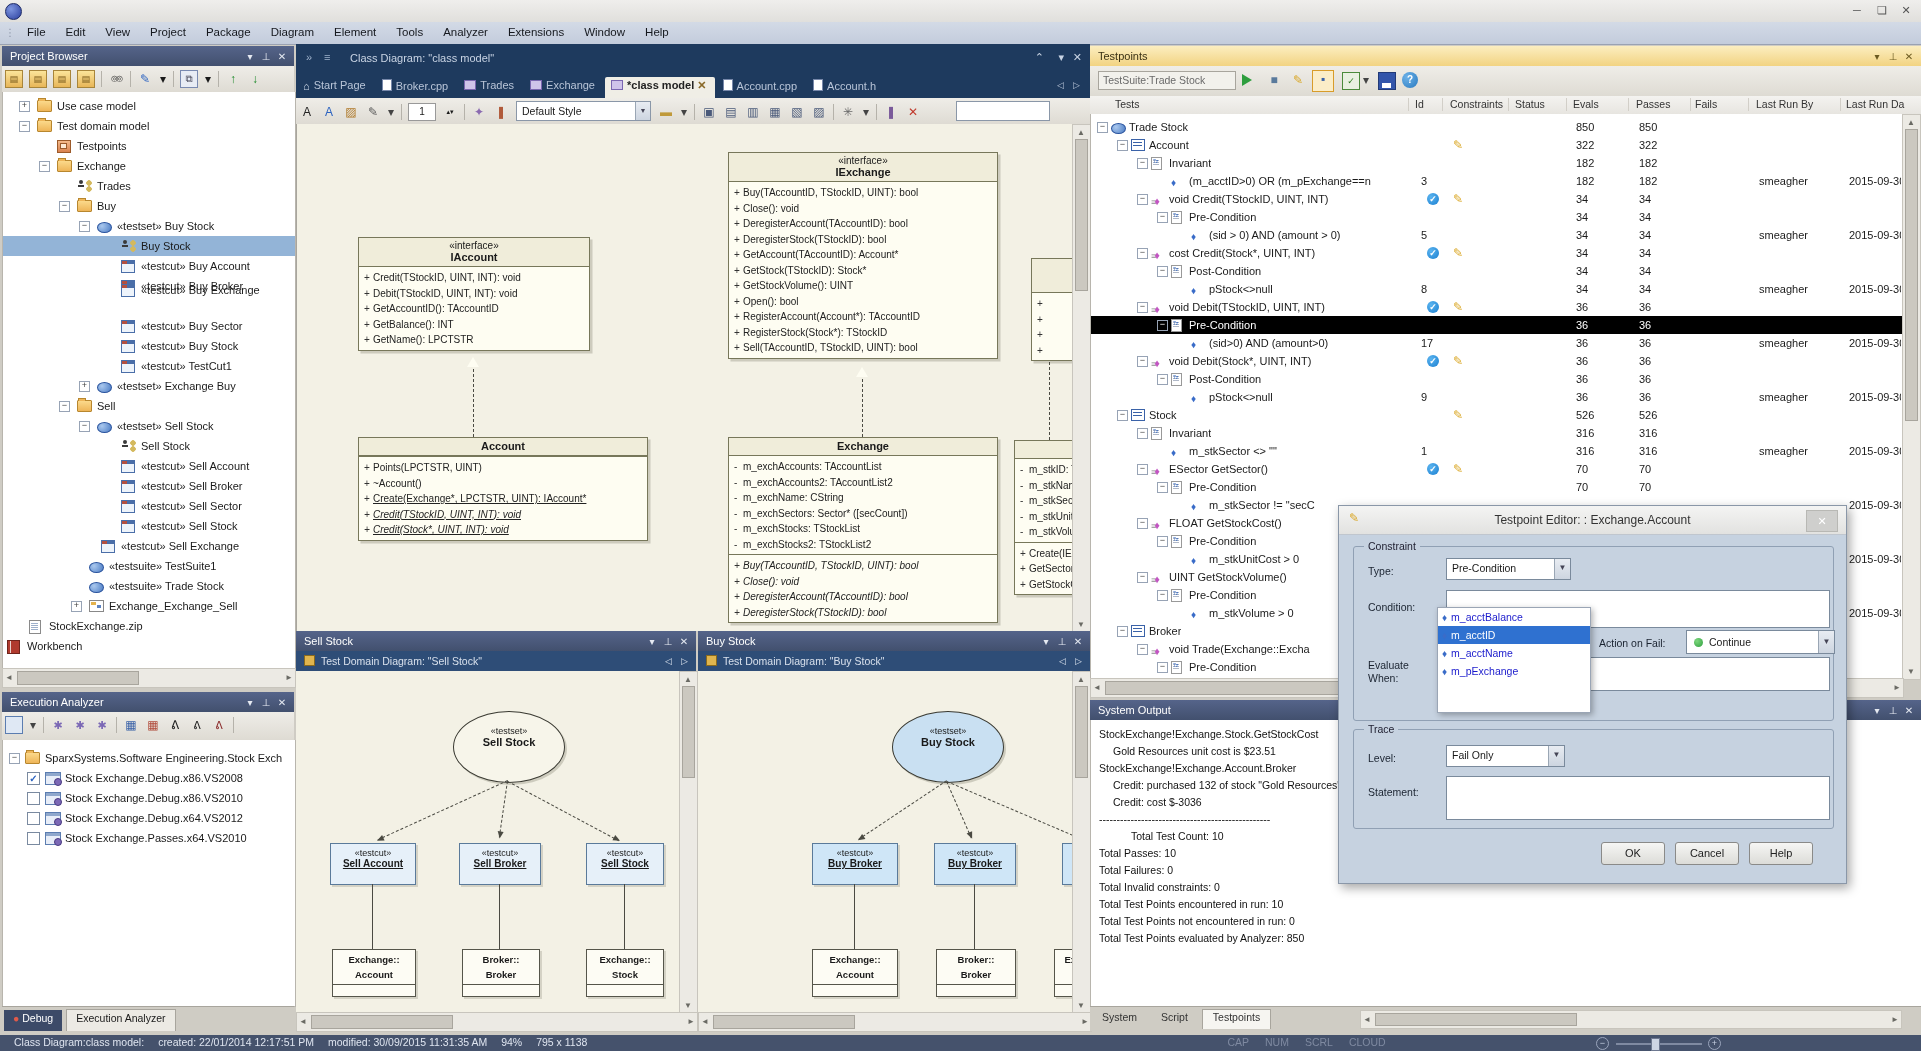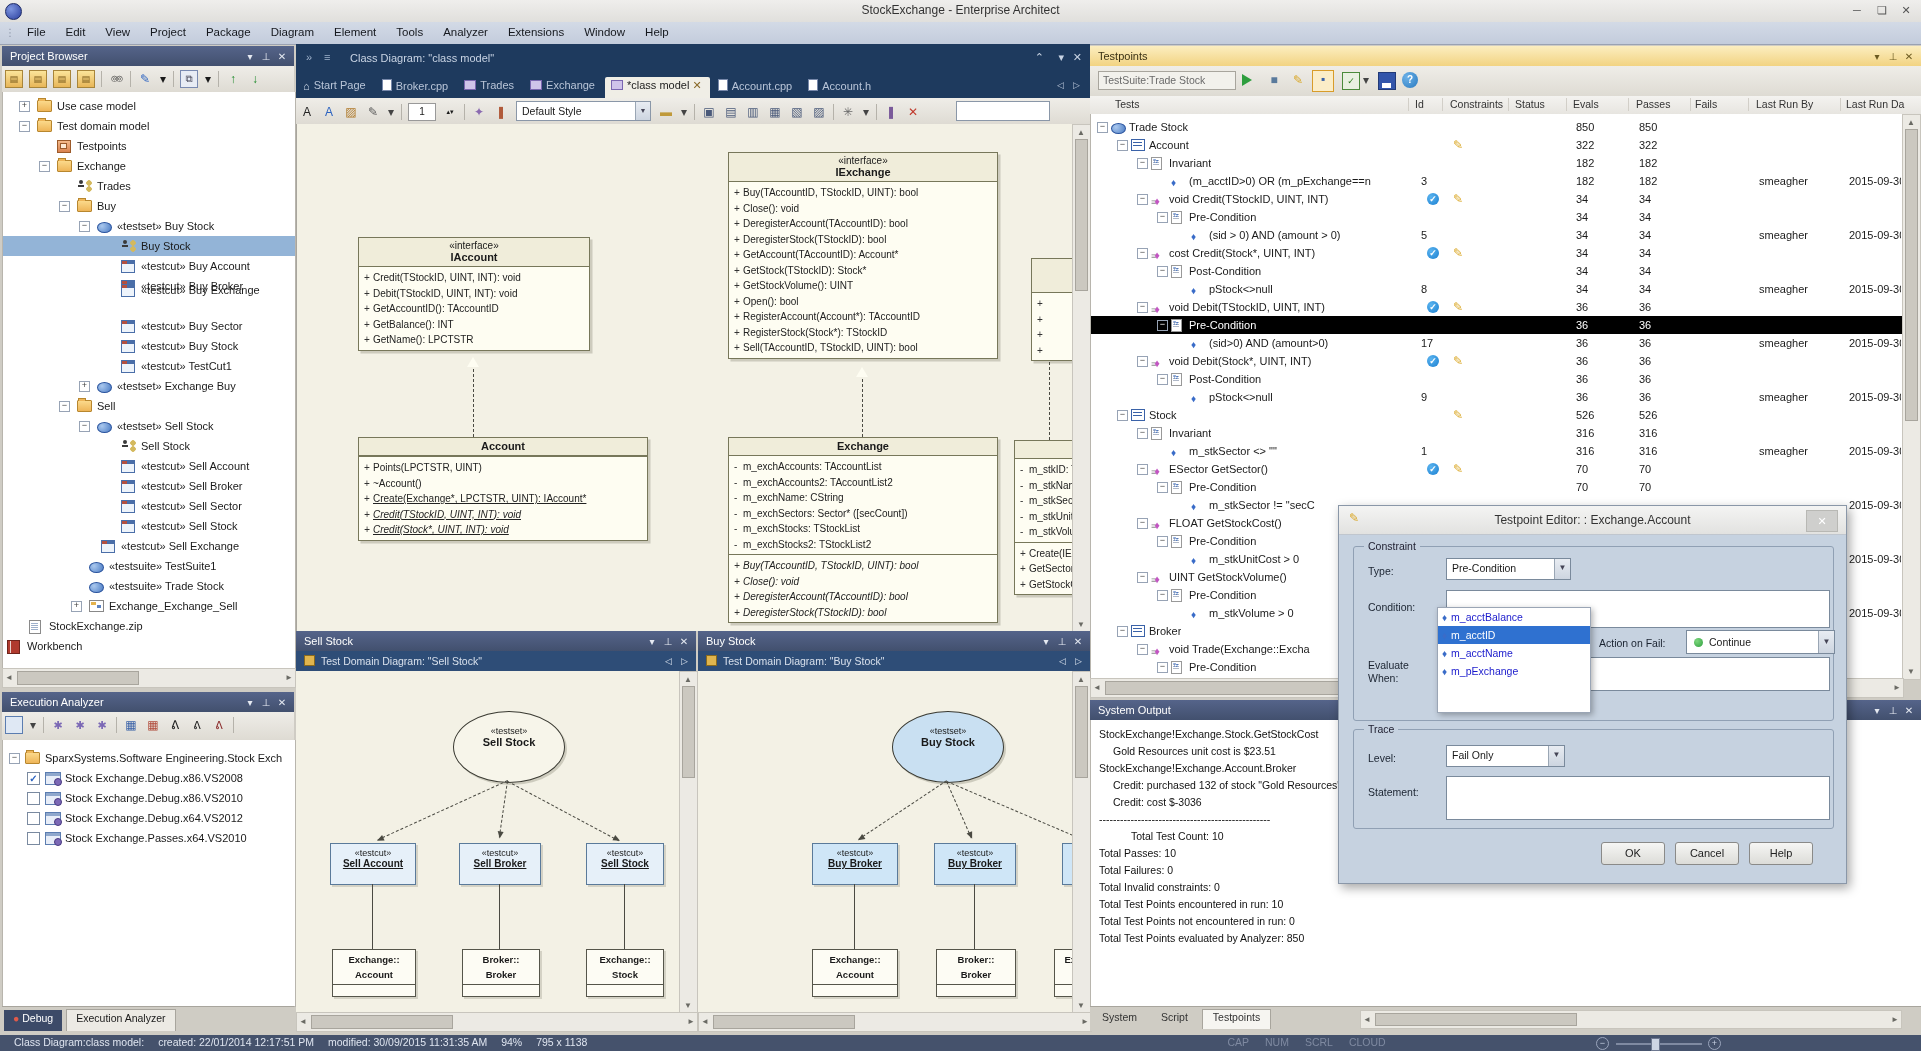--- a/index.html
+++ b/index.html
@@ -65,21 +65,21 @@
   .i-scen:after{content:"7z";position:absolute;left:1px;bottom:-1px;font-size:5px;color:#2a62c0;}
   .chkbox{position:absolute;top:4px;width:11px;height:11px;background:#fff;border:1px solid #7a8aa0;font-size:10px;line-height:11px;text-align:center;color:#2a62c0;font-weight:bold;}
   
   .sb{background:#eceae4;border:1px solid #c8c5bd;}
   .sb .thumb{position:absolute;background:#cbc8c0;border:1px solid #a8a59d;}
   .sb .arr{position:absolute;color:#6a6a64;font-size:8px;text-align:center;}
   
   #cap-bar{background:#1e3a5e;color:#c9d4e4;font-size:11px;}
   #tab-row{background:#1e3a5e;}
   .dtab{display:inline-block;height:20px;margin:3px 1px 0 1px;padding:2px 8px 0 6px;font-size:11px;color:#b9c5d8;vertical-align:top;}
-  .dtab.active{background:#f0eee6;color:#222;border-radius:2px 2px 0 0;}
+  .dtab.active{background:#f0eee6;color:#222;border-radius:2px 2px 0 0;font-weight:bold;}
   .dtab .ti{display:inline-block;vertical-align:-1px;margin-right:4px;}
   .i-home{color:#c9d4e4;font-size:11px;}
   .i-file{width:8px;height:10px;background:#fff;border:1px solid #7788aa;display:inline-block;}
   .i-dgm{width:10px;height:8px;background:#cfc3ea;border:1px solid #7a66b0;display:inline-block;}
   .canvas{background:#f3f1e5;overflow:hidden;}
   .umlbox{position:absolute;background:#fefdf2;border:1px solid #77775a;box-shadow:2.5px 2.5px 0 rgba(90,90,70,.25);}
   .umlbox .hd{background:#f0edda;border-bottom:1px solid #77775a;text-align:center;padding:2px 2px 3px 2px;}
   .umlbox .st{font-size:10px;}
   .umlbox .nm{font-size:11px;font-weight:bold;}
   .umlbox .cmp{padding:3px 0 2px 0;}
@@ -140,21 +140,20 @@
   .sotab.active{background:#f6f5f1;border:1px solid #a8a59d;border-bottom:none;}
   .etab{display:inline-block;height:19px;margin:2px 2px 0 2px;padding:2px 9px 0 9px;font-size:10.5px;}
 </style>
 </head>
 <body>
 
 <div id="stage">
 
   <div class="abs" id="titlebar">
     <div class="abs" id="ea-logo"></div>
-    <div class="abs" id="title-text">StockExchange - Enterprise Architect</div>
     <div class="abs winbtn" style="right:52px;">─</div>
     <div class="abs winbtn" style="right:27px;">❏</div>
     <div class="abs winbtn" style="right:3px;">✕</div>
   </div>
 
   <div class="abs" id="menubar"><span class="grip">⋮</span><span class="mi">File</span><span class="mi">Edit</span><span class="mi">View</span><span class="mi">Project</span><span class="mi">Package</span><span class="mi">Diagram</span><span class="mi">Element</span><span class="mi">Tools</span><span class="mi">Analyzer</span><span class="mi">Extensions</span><span class="mi">Window</span><span class="mi">Help</span></div>
 
   <div class="abs" style="left:2px;top:46px;width:292px;height:20px;">
     <div class="ptitle">
       <span>Project Browser</span>

